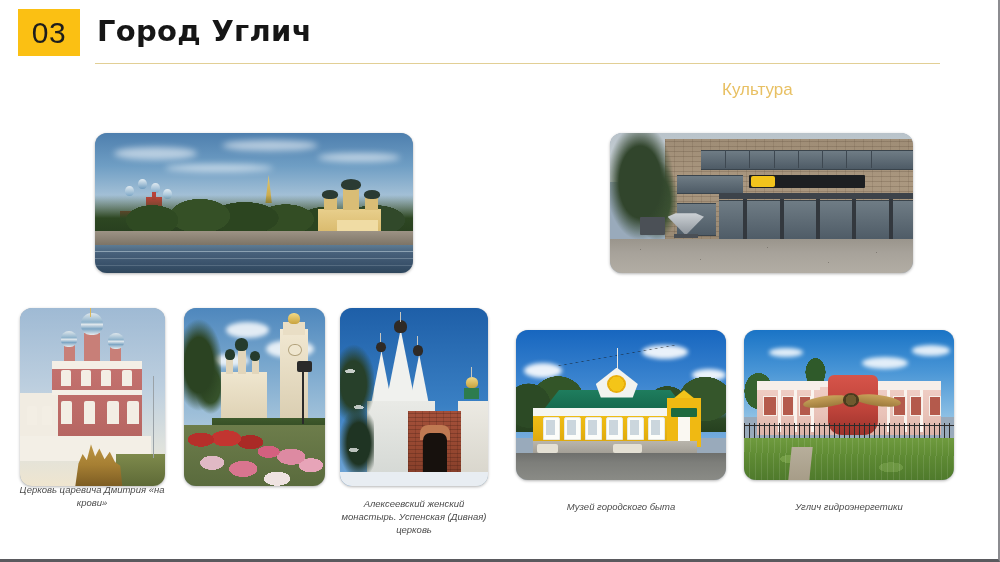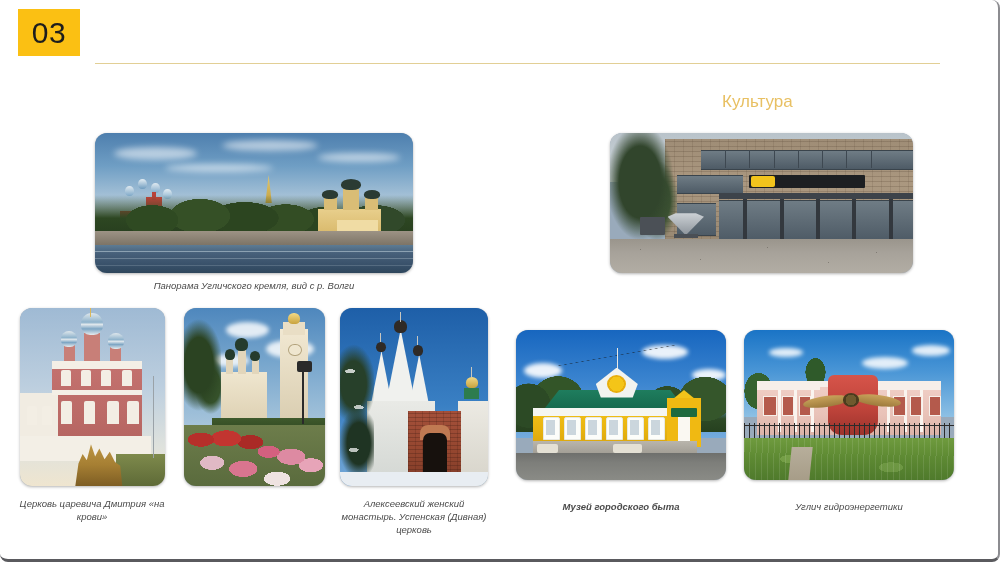--- a/index.html
+++ b/index.html
@@ -10,21 +10,20 @@
     font-family:"Liberation Sans", sans-serif;
     overflow:hidden;
     position:relative;
   }
   .slide{
     position:absolute;inset:0;
     background:#fff;
     border-bottom:3px solid #5a5a5e;
     border-right:2px solid #8c8c90;
     box-sizing:border-box;
-    border-radius:8px;
   }
 
   
   .hdr{position:absolute;left:0;top:0;width:1000px;height:72px;}
   .numbox{
     position:absolute;left:18px;top:9px;width:62px;height:47px;
     background:#fbc013;
     display:flex;align-items:center;justify-content:center;
   }
   .numbox span{
@@ -43,21 +42,21 @@
   }
 
   
   .col-head{
     position:absolute;
     font-size:17px;color:#e8c063;
     font-family:"Liberation Sans", sans-serif;
     white-space:nowrap;
   }
   #head-left{left:148px;top:93px;}
-  #head-right{left:722px;top:92px;}
+  #head-right{left:722px;top:80px;}
 
   .cap{
     position:absolute;
     font-style:italic;font-size:9.5px;color:#4b4b4b;
     text-align:center;line-height:13px;
     font-family:"Liberation Sans", sans-serif;
   }
 
   
   .photo{
@@ -298,20 +297,21 @@
 </style>
 </head>
 <body>
 
 <div class="slide">
 
   <div class="hdr">
     <div class="numbox">
       <span>03</span>
     </div>
+    <div class="title">Город Углич</div>
     <div class="rule"></div>
   </div>
 
   <div class="col-head" id="head-right">Культура</div>
 
   <div class="photo" id="ph-kremlin">
     <i class="k-sky"></i>
     <i class="k-cloud" style="left:6%;top:10%;width:26%;height:9%;"></i>
     <i class="k-cloud" style="left:40%;top:5%;width:30%;height:8%;"></i>
     <i class="k-cloud" style="left:70%;top:14%;width:26%;height:7%;"></i>
@@ -337,21 +337,20 @@
     <i class="ky-drum" style="left:85%;top:46%;width:4%;height:9%;"></i>
     <i class="ky-dome" style="left:71.5%;top:41%;width:5%;height:6%;"></i>
     <i class="ky-dome" style="left:77.3%;top:33%;width:6.5%;height:8%;"></i>
     <i class="ky-dome" style="left:84.5%;top:41%;width:5%;height:6%;"></i>
     <i class="k-bank"></i>
     <i class="k-water"></i>
     <i class="k-ripple" style="top:84%;"></i>
     <i class="k-ripple" style="top:89%;opacity:.6;"></i>
     <i class="k-ripple" style="top:94%;opacity:.4;"></i>
   </div>
-  <div class="cap" style="left:95px;top:279px;width:318px;">Панорама Угличского кремля, вид с р. Волги</div>
 
   <div class="photo" id="ph-factory">
     <i class="f-sky"></i>
     <i class="f-bld"></i>
     <i class="f-brick"></i>
     <i class="f-glassrow" style="left:30%;top:12%;width:70%;height:13%;"></i>
     <i class="f-mullion" style="left:38%;top:12%;height:13%;"></i>
     <i class="f-mullion" style="left:46%;top:12%;height:13%;"></i>
     <i class="f-mullion" style="left:54%;top:12%;height:13%;"></i>
     <i class="f-mullion" style="left:62%;top:12%;height:13%;"></i>
@@ -399,21 +398,21 @@
     <i class="d-win" style="left:44%;top:52%;width:8%;height:13%;"></i>
     <i class="d-win" style="left:60%;top:52%;width:8%;height:13%;"></i>
     <i class="d-win" style="left:74%;top:52%;width:8%;height:13%;"></i>
     <i class="d-win" style="left:5%;top:55%;width:7%;height:11%;"></i>
     <i class="d-win" style="left:15%;top:55%;width:7%;height:11%;"></i>
     <i class="d-base"></i>
     <i class="d-grass"></i>
     <i class="d-pole"></i>
     <i class="d-mon"></i>
   </div>
-  <div class="cap" style="left:6px;top:497px;width:172px;">Церковь царевича Дмитрия «на крови»</div>
+  <div class="cap" style="left:6px;top:483px;width:172px;">Церковь царевича Дмитрия «на крови»</div>
 
   <div class="photo" id="ph-terr">
     <i class="t-sky"></i>
     <i class="t-cl" style="left:30%;top:8%;width:30%;height:9%;"></i>
     <i class="t-cl" style="left:58%;top:18%;width:34%;height:10%;"></i>
     <i class="t-cl" style="left:20%;top:26%;width:26%;height:7%;"></i>
     <i class="t-bell"></i>
     <i class="t-belltop"></i>
     <i class="t-golddome"></i>
     <i class="t-clock" style="left:74%;top:20%;width:8%;height:6%;"></i>
@@ -485,21 +484,21 @@
     <i class="b-winglass" style="left:64.5%;top:60%;width:4%;height:10%;"></i>
     <i class="b-porchgab"></i>
     <i class="b-porch"></i>
     <i class="b-sign"></i>
     <i class="b-door"></i>
     <i class="b-found"></i>
     <i class="b-road"></i>
     <i class="b-planter" style="left:10%;top:76%;width:10%;height:6%;"></i>
     <i class="b-planter" style="left:46%;top:76%;width:14%;height:6%;"></i>
   </div>
-  <div class="cap" style="left:516px;top:500px;width:210px;font-weight:bold;">Музей городского быта</div>
+  <div class="cap" style="left:516px;top:500px;width:210px;">Музей городского быта</div>
 
   <div class="photo" id="ph-gidro">
     <i class="g-sky"></i>
     <i class="g-cl" style="left:56%;top:18%;width:22%;height:8%;"></i>
     <i class="g-cl" style="left:80%;top:10%;width:18%;height:7%;"></i>
     <i class="g-cl" style="left:12%;top:12%;width:16%;height:6%;"></i>
     <i class="g-tree2"></i>
     <i class="g-tree"></i>
     <i class="g-bld"></i>
     <i class="g-roof"></i>

